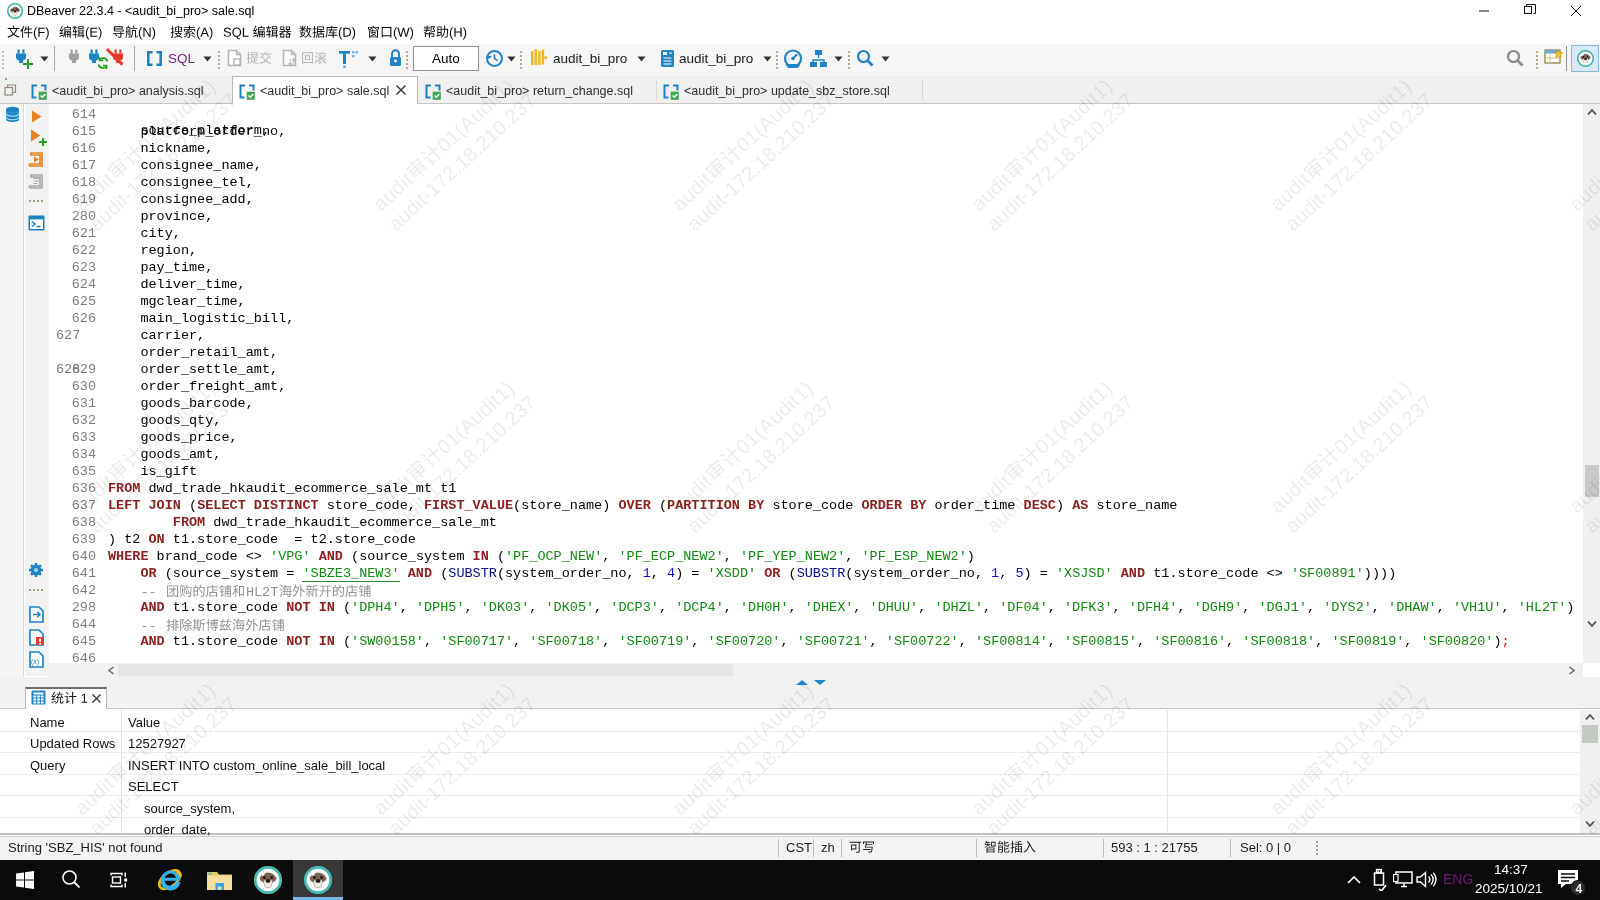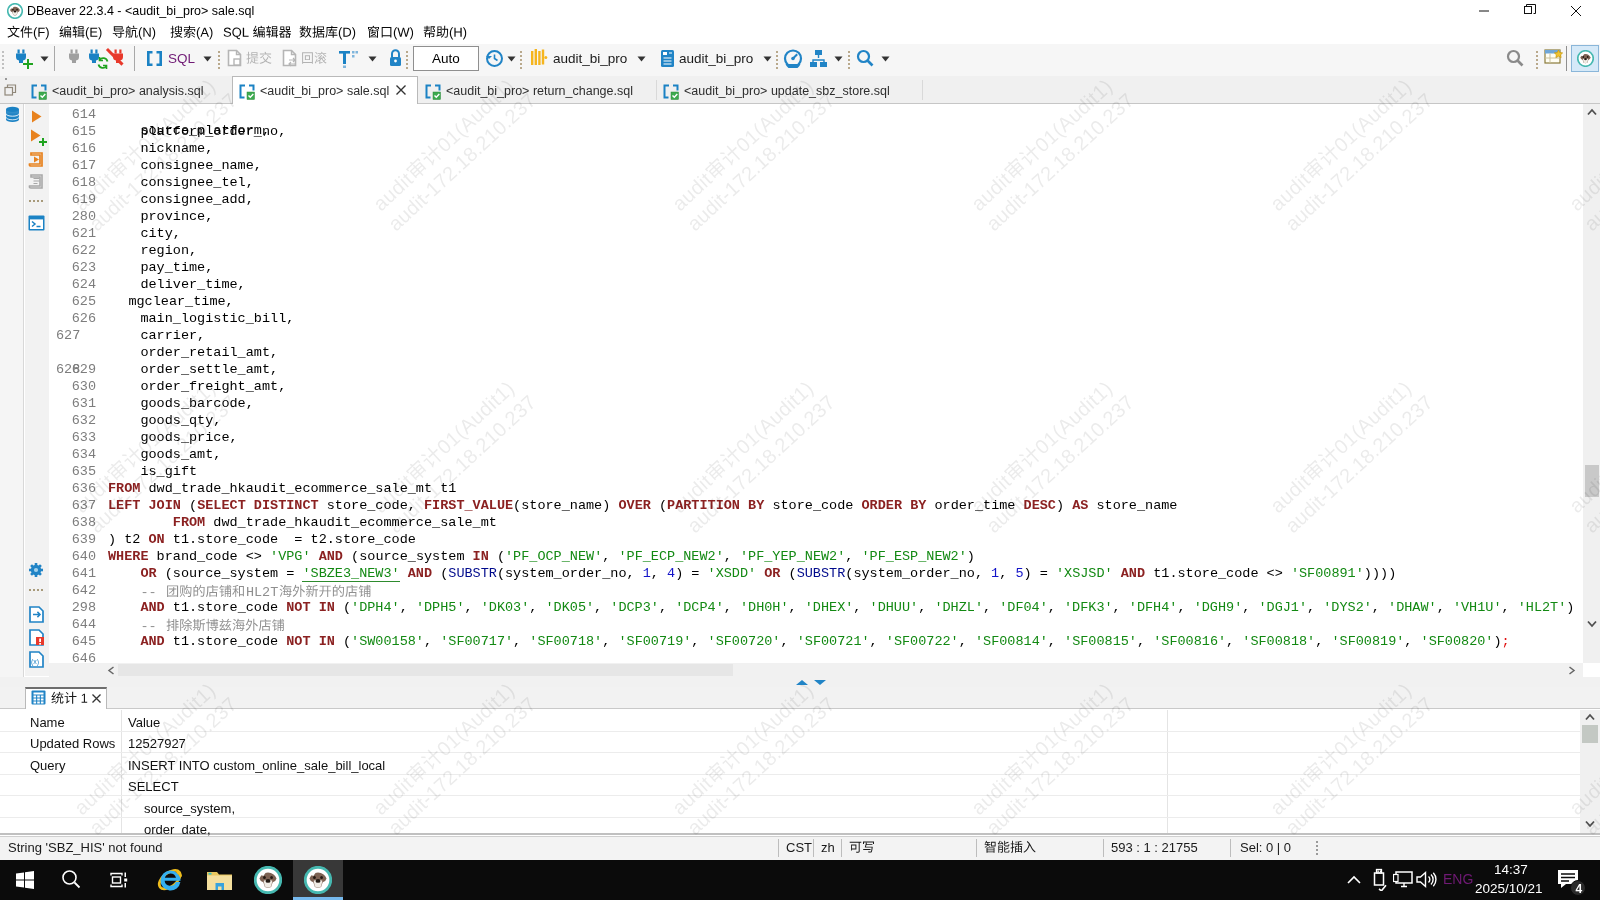--- a/index.html
+++ b/index.html
@@ -410,21 +410,21 @@
 <pre style="left:108px;top:208px">    province,</pre>
 <pre class="ln" style="left:56px;top:225px;width:40px;text-align:right">621</pre>
 <pre style="left:108px;top:225px">    city,</pre>
 <pre class="ln" style="left:56px;top:242px;width:40px;text-align:right">622</pre>
 <pre style="left:108px;top:242px">    region,</pre>
 <pre class="ln" style="left:56px;top:259px;width:40px;text-align:right">623</pre>
 <pre style="left:108px;top:259px">    pay_time,</pre>
 <pre class="ln" style="left:56px;top:276px;width:40px;text-align:right">624</pre>
 <pre style="left:108px;top:276px">    deliver_time,</pre>
 <pre class="ln" style="left:56px;top:293px;width:40px;text-align:right">625</pre>
-<pre style="left:96px;top:293px">    mgclear_time,</pre>
+<pre style="left:108px;top:293px">    mgclear_time,</pre>
 <pre class="ln" style="left:56px;top:310px;width:40px;text-align:right">626</pre>
 <pre style="left:108px;top:310px">    main_logistic_bill,</pre>
 <pre class="ln" style="left:56px;top:327px;width:40px;">627</pre>
 <pre style="left:108px;top:327px">    carrier,</pre>
 <pre class="ln" style="left:56px;top:361px;width:40px;text-align:left">628</pre>
 <pre style="left:108px;top:344px">    order_retail_amt,</pre>
 <pre class="ln" style="left:56px;top:361px;width:40px;text-align:right">629</pre>
 <pre style="left:108px;top:361px">    order_settle_amt,</pre>
 <pre class="ln" style="left:56px;top:378px;width:40px;text-align:right">630</pre>
 <pre style="left:108px;top:378px">    order_freight_amt,</pre>

